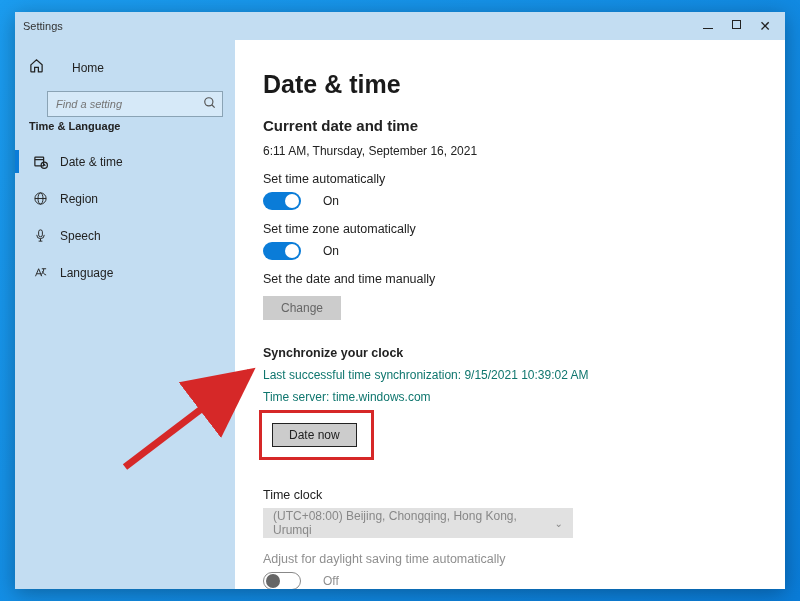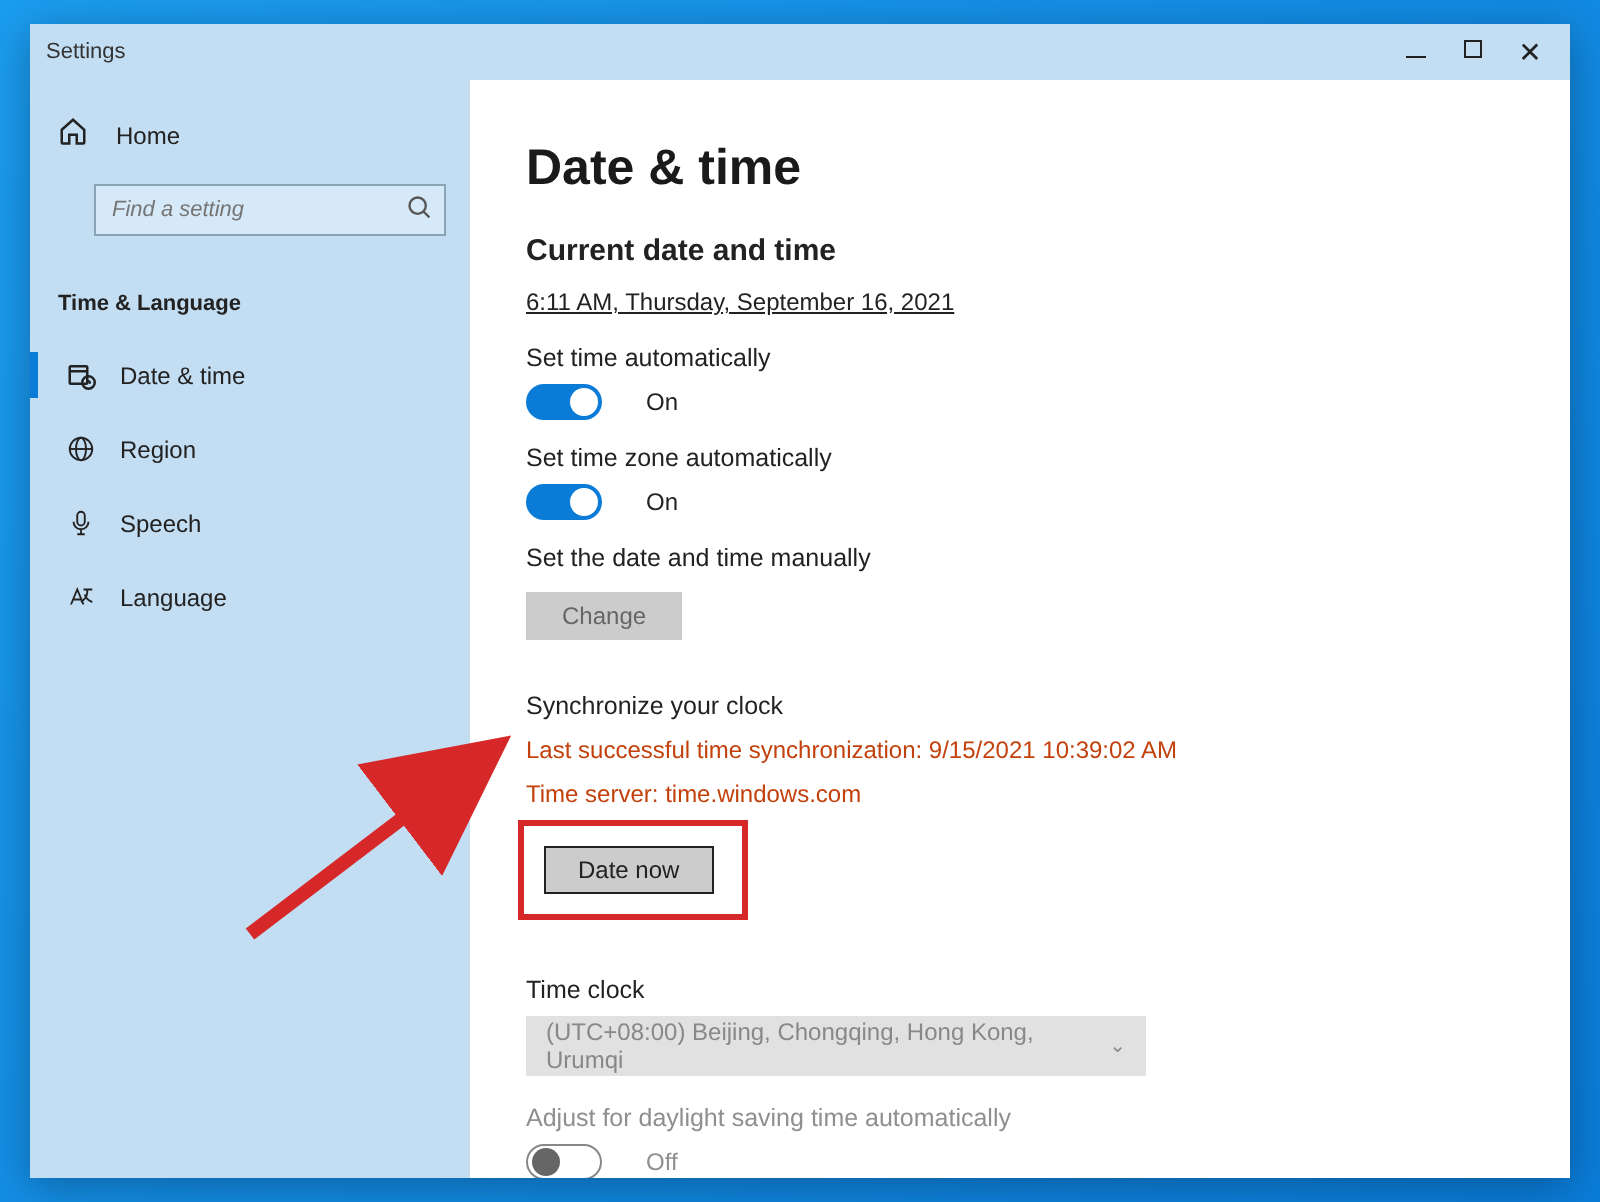--- a/index.html
+++ b/index.html
@@ -37,24 +37,24 @@
 .tb-close { font-size: 14px; line-height: 10px; }
 
 .body-area { flex: 1; display: flex; overflow: hidden; }
 .sidebar {
   width: 220px;
   background: #c3ddf2;
   padding: 12px 8px 0 8px;
   display: flex;
   flex-direction: column;
 }
-.home-row { display: flex; align-items: center; gap: 14px; padding: 6px 6px 14px 6px; cursor: pointer; }
+.home-row { display: flex; align-items: center; gap: 28px; padding: 6px 6px 14px 6px; cursor: pointer; }
 .home-icon svg { width: 15px; height: 15px; }
 .home-label { font-size: 12px; color: #222; }
-.search-wrap { position: relative; margin: 0 4px 28px 4px; padding-left: 20px; }
+.search-wrap { position: relative; margin: 0 4px 3px 4px; padding-left: 20px; }
 .search-input {
   width: 100%;
   height: 26px;
   background: #d6e9f8;
   border: 1px solid #8aa3b5;
   padding: 0 26px 0 8px;
   font-size: 11px;
   font-style: italic;
   color: #555;
   outline: none;
@@ -88,21 +88,21 @@
 .content {
   flex: 1;
   padding: 30px 28px 10px 28px;
   overflow-y: auto;
   position: relative;
 }
 h1 { font-size: 25px; font-weight: 600; color: #1a1a1a; margin-bottom: 18px; }
 h2 { font-size: 15px; font-weight: 600; color: #222; margin: 10px 0 10px 0; }
 .section-label { font-size: 12.5px; color: #222; margin: 12px 0 6px 0; }
 .section-label.disabled { color: #8f8f8f; }
-.datetime { font-size: 12px; color: #222; margin-bottom: 14px; text-decoration: underline; }
+.datetime { font-size: 12px; color: #222; margin-bottom: 14px; }
 
 .toggle-row { display: flex; align-items: center; gap: 22px; margin: 6px 0 12px 0; }
 .toggle {
   width: 38px; height: 18px; border-radius: 9px;
   background: #0a7cd8; position: relative; cursor: pointer;
 }
 .toggle::after {
   content: ""; position: absolute; right: 2px; top: 2px;
   width: 14px; height: 14px; border-radius: 50%; background: #fff;
 }
@@ -129,21 +129,21 @@
   color: #222;
   cursor: pointer;
 }
 .sync-highlight {
   border: 3px solid #d62828;
   display: inline-block;
   padding: 10px 14px 10px 10px;
   margin: 2px 0 16px -4px;
 }
 
-.sync-info { font-size: 12px; color: #c2410c; line-height: 1.5; margin: 4px 0 2px 0; }
+.sync-info { font-size: 12px; color: #0f766e; line-height: 1.5; margin: 4px 0 2px 0; }
 
 .dropdown {
   width: 310px;
   height: 30px;
   background: #e1e1e1;
   border: none;
   display: flex;
   align-items: center;
   justify-content: space-between;
   padding: 0 10px;
@@ -254,21 +254,21 @@
 
       <div class="section-label">Set time zone automatically</div>
       <div class="toggle-row">
         <div class="toggle"></div>
         <span class="toggle-state">On</span>
       </div>
 
       <div class="section-label">Set the date and time manually</div>
       <button class="btn" disabled="">Change</button>
 
-      <div class="section-label" style="font-weight:400">Synchronize your clock</div>
+      <div class="section-label" style="font-weight:700">Synchronize your clock</div>
       <div class="sync-info">Last successful time synchronization: 9/15/2021 10:39:02 AM</div>
       <div class="sync-info">Time server: time.windows.com</div>
       <div class="sync-highlight">
         <button class="sync-btn">Date now</button>
       </div>
 
       <div class="section-label">Time clock</div>
       <div class="dropdown">
         <span>(UTC+08:00) Beijing, Chongqing, Hong Kong, Urumqi</span>
         <span class="chev">⌄</span>

